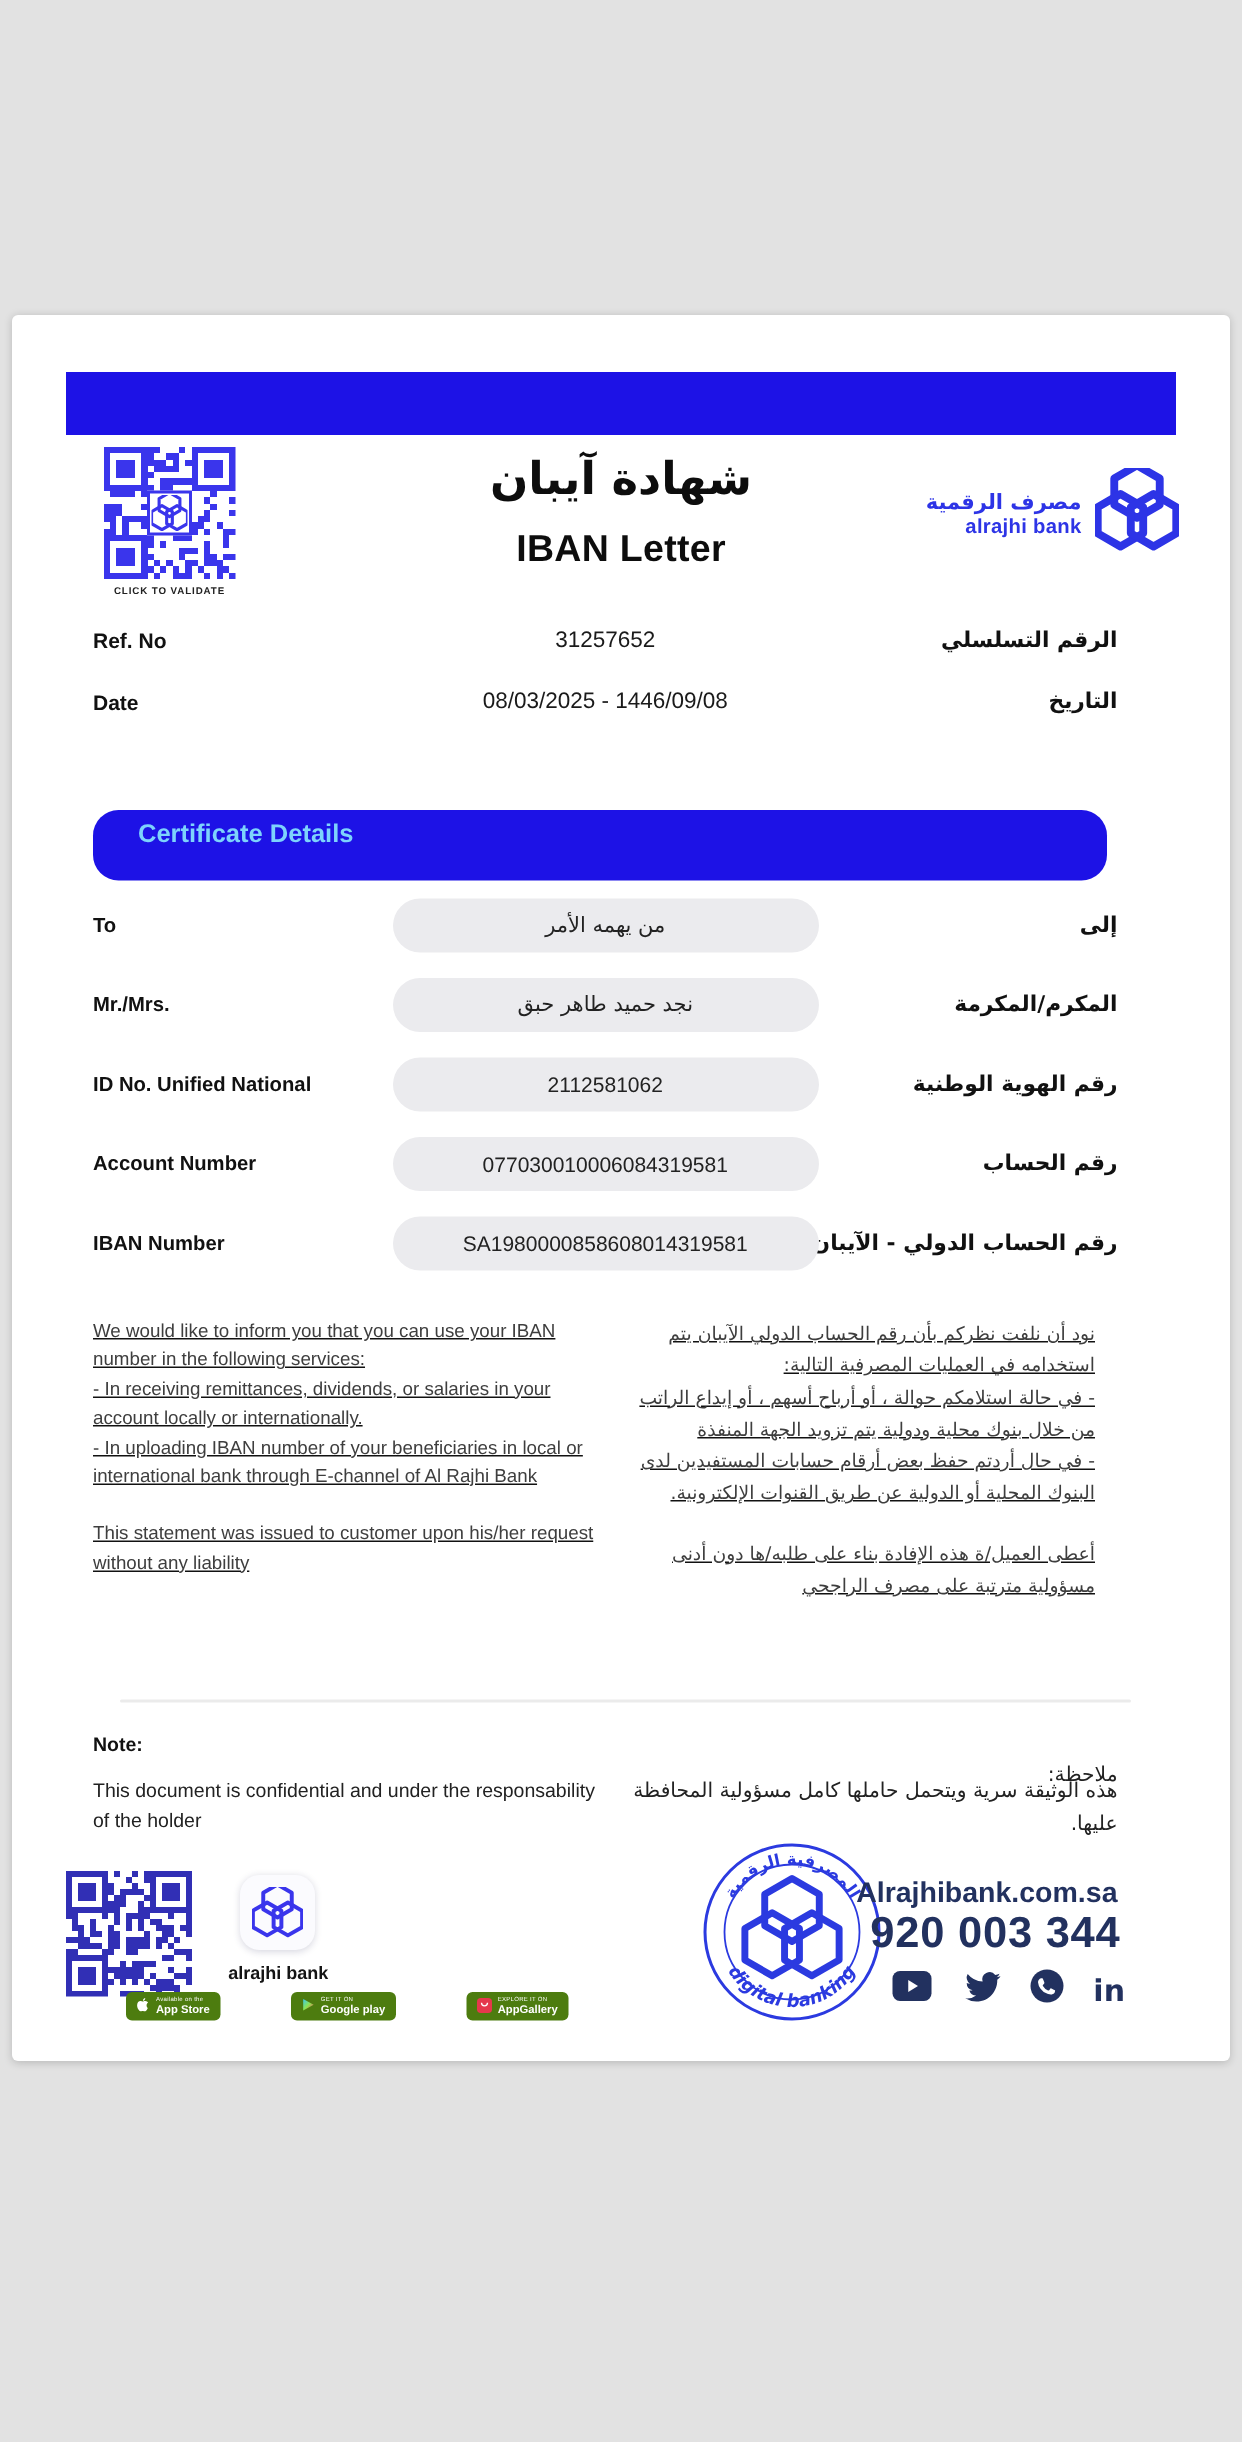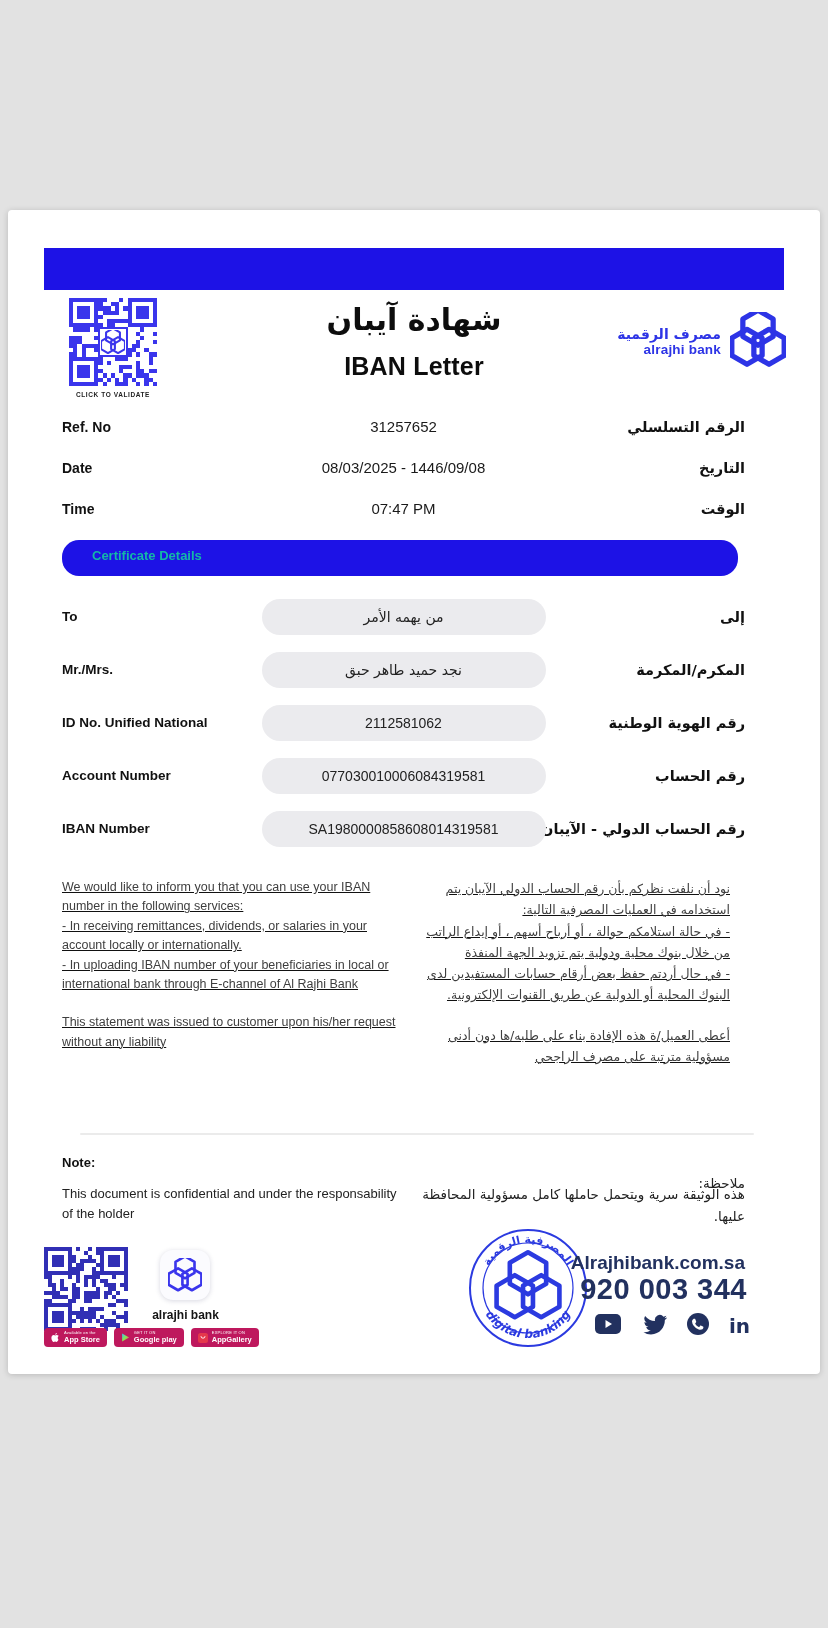--- a/index.html
+++ b/index.html
@@ -28,22 +28,22 @@
   .brand-ar { font-size:14px; font-weight:700; }
   .brand-en { font-size:13.5px; font-weight:700; letter-spacing:.2px; }
 
   
   .meta { position:absolute; left:54px; right:75px; top:196px; }
   .row3 { position:relative; height:41px; display:flex; justify-content:space-between; align-items:center; }
   .row3 .l { font-size:14px; font-weight:700; }
   .row3 .r { font-size:14.5px; font-weight:700; }
   .row3 .v { position:absolute; left:0; right:0; text-align:center; font-size:15px; color:#1a1a1a; }
 
-  .banner { position:absolute; left:54px; top:330px; width:676px; height:36px; background:#1d12e6;
-            border-radius:17px; color:#14b8a6; font-size:13px; font-weight:700; line-height:31px; padding-left:30px; }
+  .banner { position:absolute; left:54px; top:330px; width:676px; height:47px; background:#1d12e6;
+            border-radius:17px; color:#7dd3fc; font-size:17px; font-weight:700; line-height:31px; padding-left:30px; }
 
   
   .details { position:absolute; left:54px; right:75px; top:380px; }
   .drow { position:relative; height:53px; display:flex; justify-content:space-between; align-items:center; }
   .drow .l { font-size:13.5px; font-weight:700; max-width:190px; }
   .drow .r { font-size:14.5px; font-weight:700; }
   .pill { position:absolute; left:50%; transform:translateX(-50%); width:284px; height:36px;
           background:#ebebee; border-radius:18px; text-align:center; line-height:36px; font-size:14px; color:#222; }
 
   
@@ -60,21 +60,21 @@
   .note-texts { position:absolute; left:54px; right:75px; top:974px; display:flex; justify-content:space-between; }
   .note-texts .l { width:340px; font-size:13px; line-height:1.5; color:#222; }
   .note-texts .r { width:330px; font-size:13.5px; line-height:1.6; color:#222; text-align:right; }
 
   
   .qr2 { position:absolute; left:36px; top:1037px; width:84px; height:84px; }
   .appicon { position:absolute; left:152px; top:1040px; width:50px; height:50px; border-radius:13px;
              background:#fbfbfe; box-shadow:0 1px 5px rgba(40,40,90,.18); display:flex; align-items:center; justify-content:center; }
   .appname { position:absolute; left:130px; top:1098px; width:95px; text-align:center; font-size:12px; font-weight:700; color:#141414; }
   .badges { position:absolute; left:36px; top:1118px; display:flex; gap:7px; }
-  .badge { height:19px; background:#be185d; border-radius:4px; color:#fff; display:flex; align-items:center; padding:0 7px; gap:4px; }
+  .badge { height:19px; background:#4d7c0f; border-radius:4px; color:#fff; display:flex; align-items:center; padding:0 7px; gap:4px;margin-left:40px; }
   .badge-text { line-height:1.05; }
   .badge-prefix { font-size:4px; letter-spacing:.2px; display:block; }
   .badge-label { font-size:7.5px; font-weight:700; display:block; }
 
   .stamp { position:absolute; left:458px; top:1016px; width:124px; height:124px; }
   .site { position:absolute; right:75px; top:1042px; font-size:19px; font-weight:700; color:#22315f; }
   .phone { position:absolute; right:73px; top:1063px; font-size:29px; font-weight:700; color:#22315f; letter-spacing:.5px; }
   .socials { position:absolute; right:70px; top:1102px; display:flex; align-items:center; gap:19px; }
   .li-in { font-family:"DejaVu Sans", sans-serif; font-size:20px; font-weight:700; color:#22315f; line-height:1; }
 </style>
@@ -251,25 +251,20 @@
   <div class="meta">
     <div class="row3">
       <span class="l">Ref. No</span>
       <span class="v">31257652</span>
       <span class="r ar">الرقم التسلسلي</span>
     </div>
     <div class="row3">
       <span class="l">Date</span>
       <span class="v">08/03/2025 - 1446/09/08</span>
       <span class="r ar">التاريخ</span>
-    </div>
-    <div class="row3">
-      <span class="l">Time</span>
-      <span class="v">07:47 PM</span>
-      <span class="r ar">الوقت</span>
     </div>
   </div>
 
   <div class="banner">Certificate Details</div>
 
   <div class="details">
     <div class="drow">
       <span class="l">To</span>
       <span class="pill ar">من يهمه الأمر</span>
       <span class="r ar">إلى</span>

